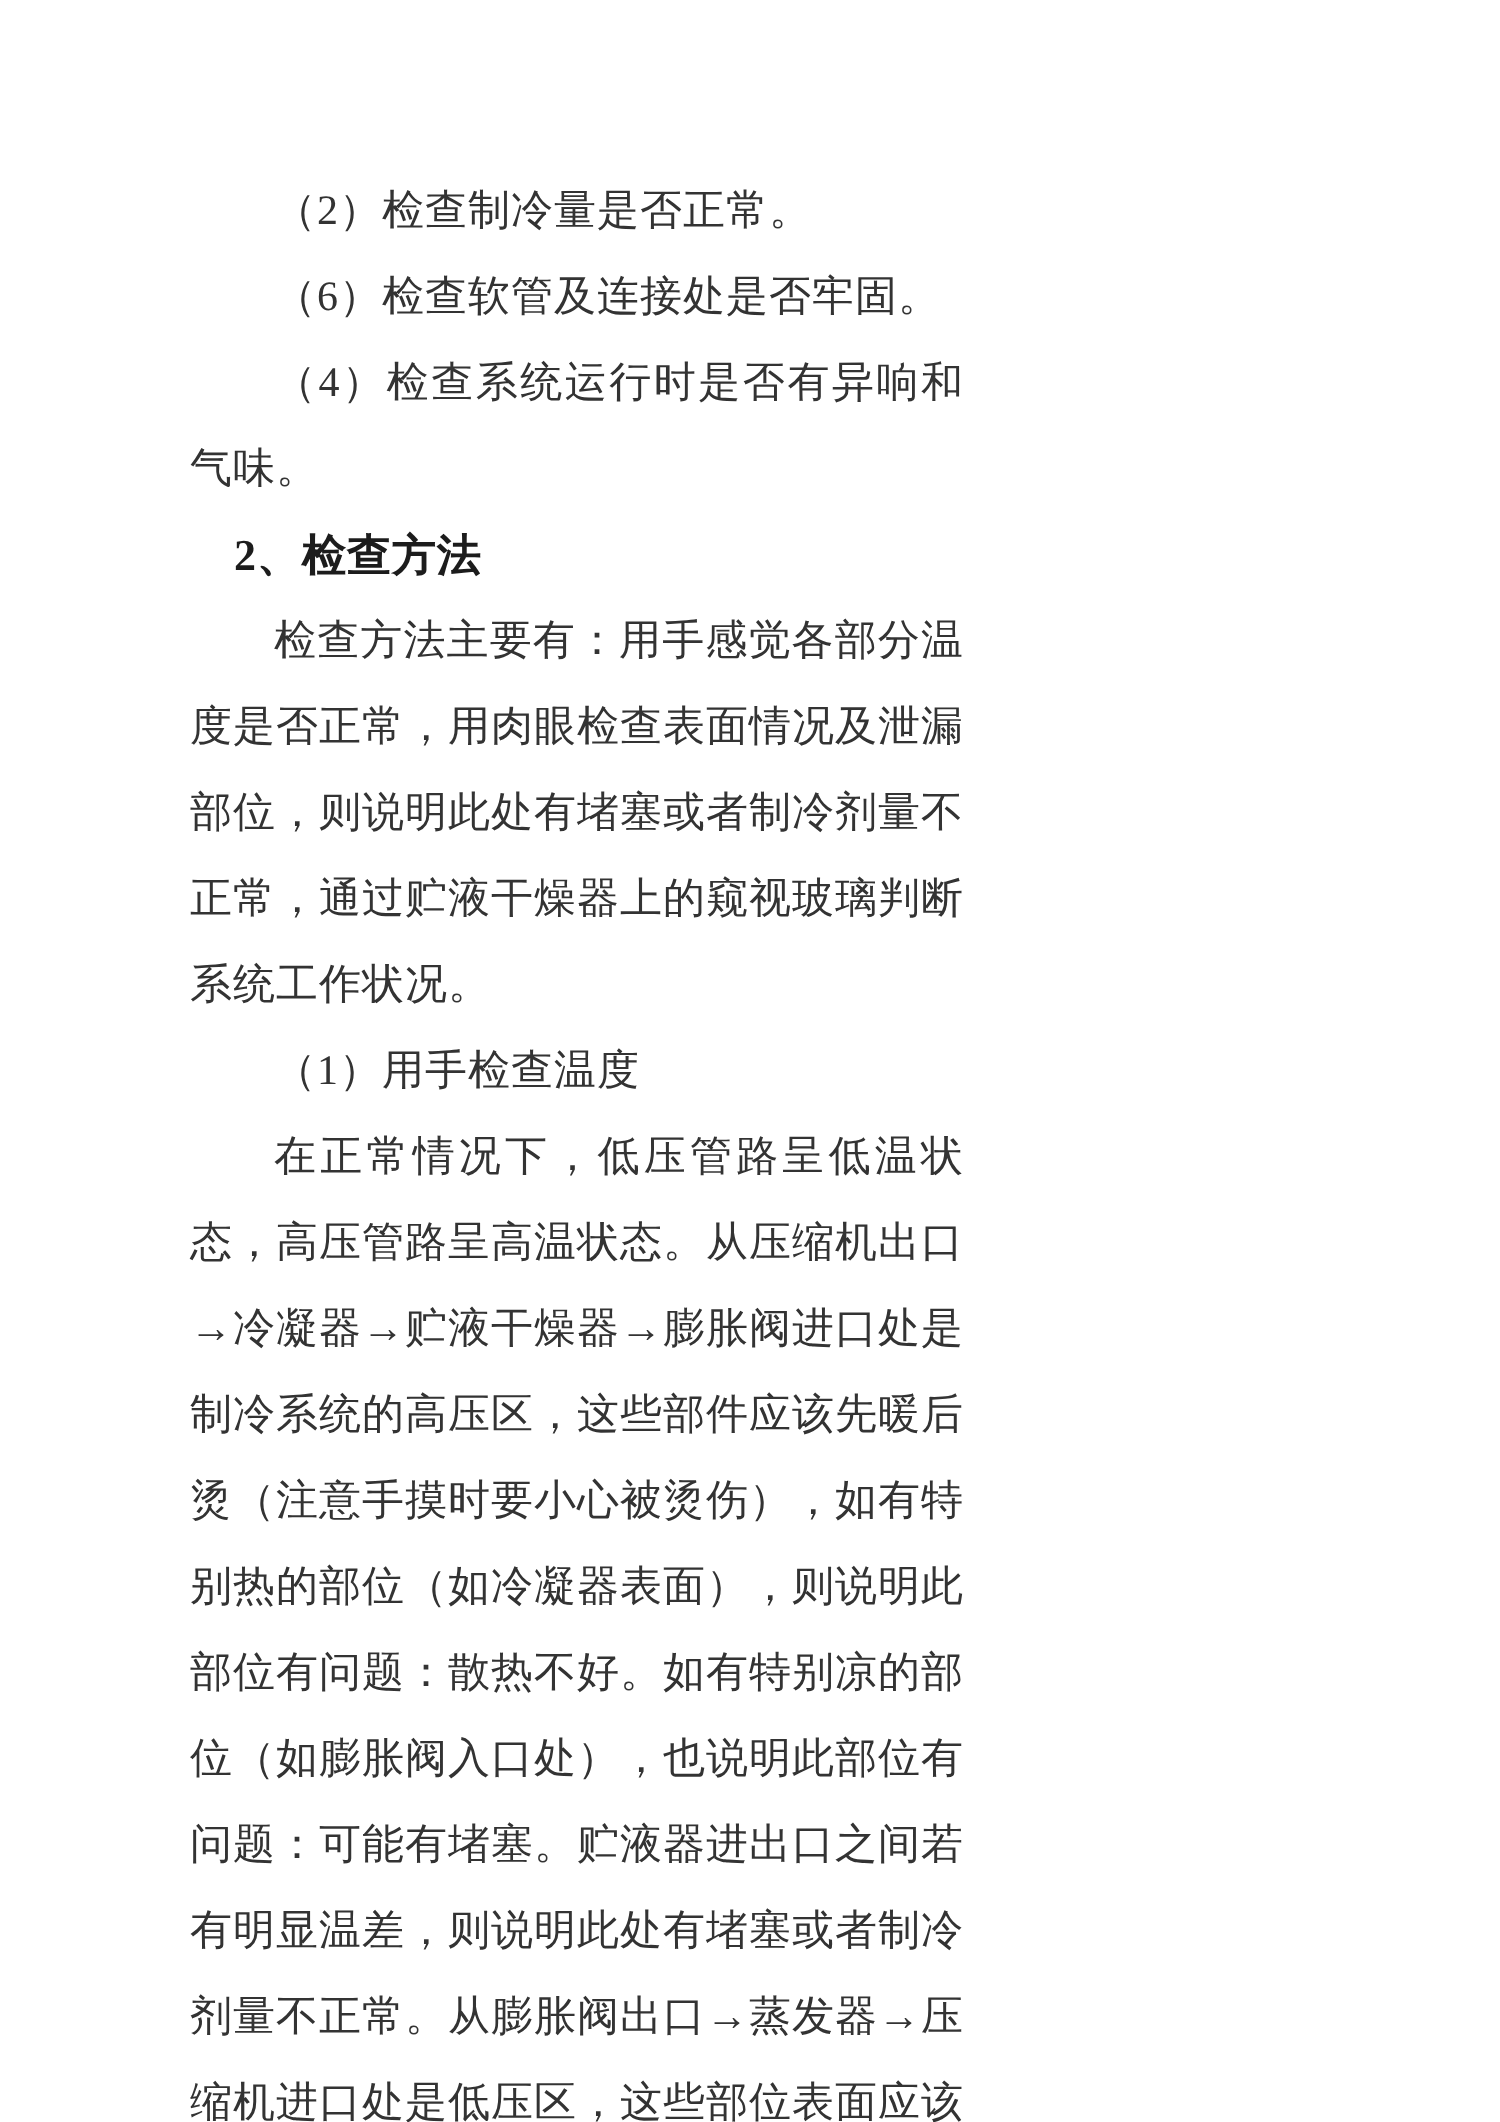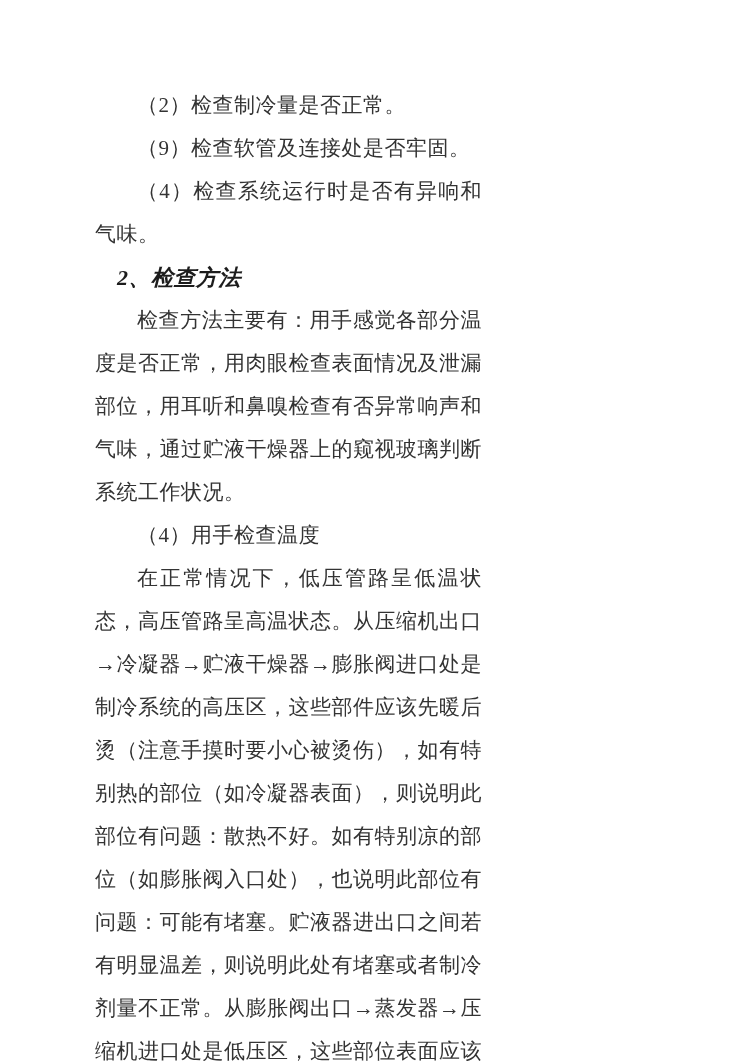--- a/index.html
+++ b/index.html
@@ -30,30 +30,29 @@
     letter-spacing: 0.5px;
   }
   .doc h2 {
     margin: 0;
     font-size: 22px;
     line-height: 43px;
     font-weight: bold;
     text-indent: 1em;
     color: #1c1c1c;
     letter-spacing: 0.5px;
-    font-style: italic;
   }
 </style>
 </head>
 <body>
 
 <div class="page">
   <div class="doc">
     <p>（2）检查制冷量是否正常。</p>
-    <p>（9）检查软管及连接处是否牢固。</p>
+    <p>（6）检查软管及连接处是否牢固。</p>
     <p>（4）检查系统运行时是否有异响和气味。</p>
     <h2>2、检查方法</h2>
-    <p>检查方法主要有：用手感觉各部分温度是否正常，用肉眼检查表面情况及泄漏部位，用耳听和鼻嗅检查有否异常响声和气味，通过贮液干燥器上的窥视玻璃判断系统工作状况。</p>
-    <p>（4）用手检查温度</p>
+    <p>检查方法主要有：用手感觉各部分温度是否正常，用肉眼检查表面情况及泄漏部位，则说明此处有堵塞或者制冷剂量不正常，通过贮液干燥器上的窥视玻璃判断系统工作状况。</p>
+    <p>（1）用手检查温度</p>
     <p>在正常情况下，低压管路呈低温状态，高压管路呈高温状态。从压缩机出口→冷凝器→贮液干燥器→膨胀阀进口处是制冷系统的高压区，这些部件应该先暖后烫（注意手摸时要小心被烫伤），如有特别热的部位（如冷凝器表面），则说明此部位有问题：散热不好。如有特别凉的部位（如膨胀阀入口处），也说明此部位有问题：可能有堵塞。贮液器进出口之间若有明显温差，则说明此处有堵塞或者制冷剂量不正常。从膨胀阀出口→蒸发器→压缩机进口处是低压区，这些部位表面应该由凉到冷，但膨胀阀处不能发生霜冻现象。</p>
 
   </div>
 </div>
 
 </body></html>

